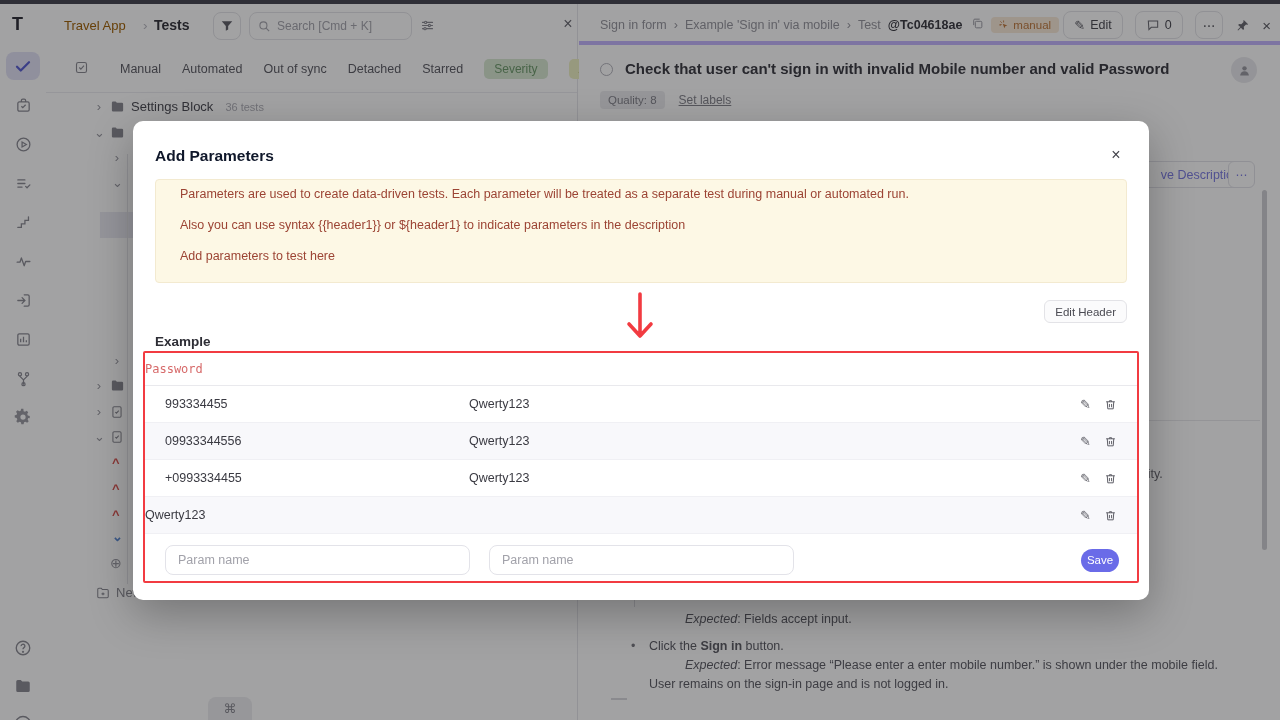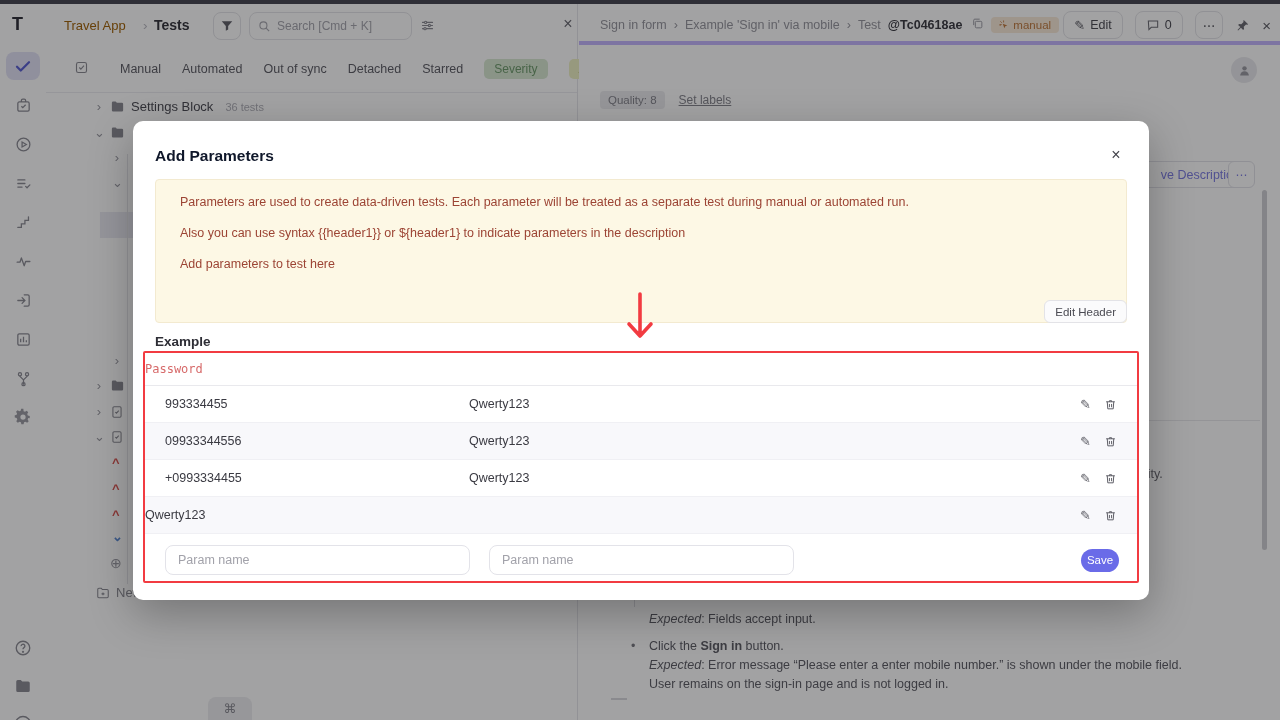--- a/index.html
+++ b/index.html
@@ -71,29 +71,29 @@
   .desc-btn { position:absolute; left:560px; top:157px; width:112px; height:27px; border:1px solid #e2e2e8; border-radius:6px; display:flex; align-items:center; justify-content:flex-end; padding-right:10px; font-size:12.5px; color:#7d7de2; background:#fff; }
   .more-chip { position:absolute; left:649px; top:157px; width:27px; height:27px; border:1px solid #e2e2e8; border-radius:6px; display:flex; align-items:center; justify-content:center; color:#7d7de2; font-size:12px; background:#fff; }
   .rp-scroll { position:absolute; left:683px; top:186px; width:5px; height:360px; border-radius:3px; background:#cfcfd3; }
   .rp-div2 { position:absolute; left:21px; top:416px; width:660px; height:1px; background:#e8e8ec; }
   .frag { position:absolute; left:566px; top:463px; font-size:12.5px; color:#6a6a72; }
 
   .steps { position:absolute; left:21px; top:580px; width:660px; font-size:12.5px; color:#5c5c64; line-height:19px; }
   .step-guide { position:absolute; left:34px; top:0px; width:1px; height:23px; background:#dcdce0; }
   .s-line { position:absolute; left:49px; white-space:nowrap; }
   .s-bullet { position:absolute; left:31px; color:#7a7a82; }
-  .em { font-style:italic; }
+  .em { font-style:italic;margin-left:36px; }
   .next-dash { position:absolute; left:11px; top:114px; width:16px; height:2px; background:#d9d9dd; }
 
   
   .overlay { left:0; top:0; width:1280px; height:720px; background:rgba(10,10,14,0.38); z-index:50; }
   .modal { left:133px; top:121px; width:1016px; height:479px; background:#fff; border-radius:10px; z-index:60; box-shadow:0 14px 44px rgba(0,0,0,.28); }
   .m-title { position:absolute; left:22px; top:26px; font-size:15.5px; font-weight:700; color:#0f172a; }
   .m-close { position:absolute; right:24px; top:25px; font-size:16px; color:#44444c; width:18px; height:18px; text-align:center; line-height:18px; }
-  .m-info { position:absolute; left:22px; top:58px; width:972px; height:144px; background:#fdf8e5; border:1px solid #f3ead0; border-radius:4px; padding:14px 24px; }
+  .m-info { position:absolute; left:22px; top:58px; width:972px; height:104px; background:#fdf8e5; border:1px solid #f3ead0; border-radius:4px; padding:6px 24px; }
   .m-info p { font-size:12.5px; color:#9c4434; margin-bottom:15px; line-height:16px; }
   .m-arrow { position:absolute; left:492px; top:170px; }
   .edit-header-btn { position:absolute; right:22px; top:179px; height:23px; padding:0 10px; border:1px solid #e3e3e7; border-radius:6px; background:#fbfbfc; font-size:11.5px; color:#4a4a52; display:flex; align-items:center; }
   .m-example { position:absolute; left:22px; top:213px; font-size:13.5px; font-weight:700; color:#2e2e36; }
   .red-box { position:absolute; left:10px; top:230px; width:996px; height:232px; border:2px solid #f23b41; border-radius:2px; background:#fff; }
   .p-header { display:flex; align-items:center; height:33px; border-bottom:1px solid #e9e9ed; font-family:"DejaVu Sans Mono", monospace; font-size:12px; color:#d76a6a; }
   .ph-c1 { width:324px; padding-left:33px; }
   .ph-c2 { flex:1; }
   .p-row { display:flex; align-items:center; height:37px; font-size:12.5px; color:#3a3a42; border-bottom:1px solid #f0f0f4; }
   .p-row.alt { background:#f8f8fb; }
@@ -354,20 +354,24 @@
       <div class="rp-btn" style="padding:0 7px;">
           <span>⋯</span>
         </div>
       <svg class="rp-ico" width="15" height="15" viewBox="0 0 24 24" fill="currentColor">
           <path d="M14 3l7 7-2 1-1-1-4 4 .5 3.5L13 19l-3.5-3.5L5 20l-1-1 4.5-4.5L5 11l1.5-1.5L10 10l4-4-1-1z"></path>
         </svg>
       <span style="font-size:15px; color:#5c5c64;">×</span>
     </div>
   </div>
 
+  <div class="rp-title-row">
+    <div class="title-circle"></div>
+    <div class="rp-title">Check that user can't sign in with invalid Mobile number and valid Password</div>
+  </div>
   <div class="rp-avatar">
     <svg width="15" height="15" viewBox="0 0 24 24" fill="currentColor">
         <circle cx="12" cy="8.5" r="3.5"></circle>
         <path d="M5 20a7 7 0 0 1 14 0z"></path>
       </svg>
   </div>
   <div class="rp-badges">
     <span class="quality-badge">Quality: 8</span>
     <span class="setlabels">Set labels</span>
   </div>

